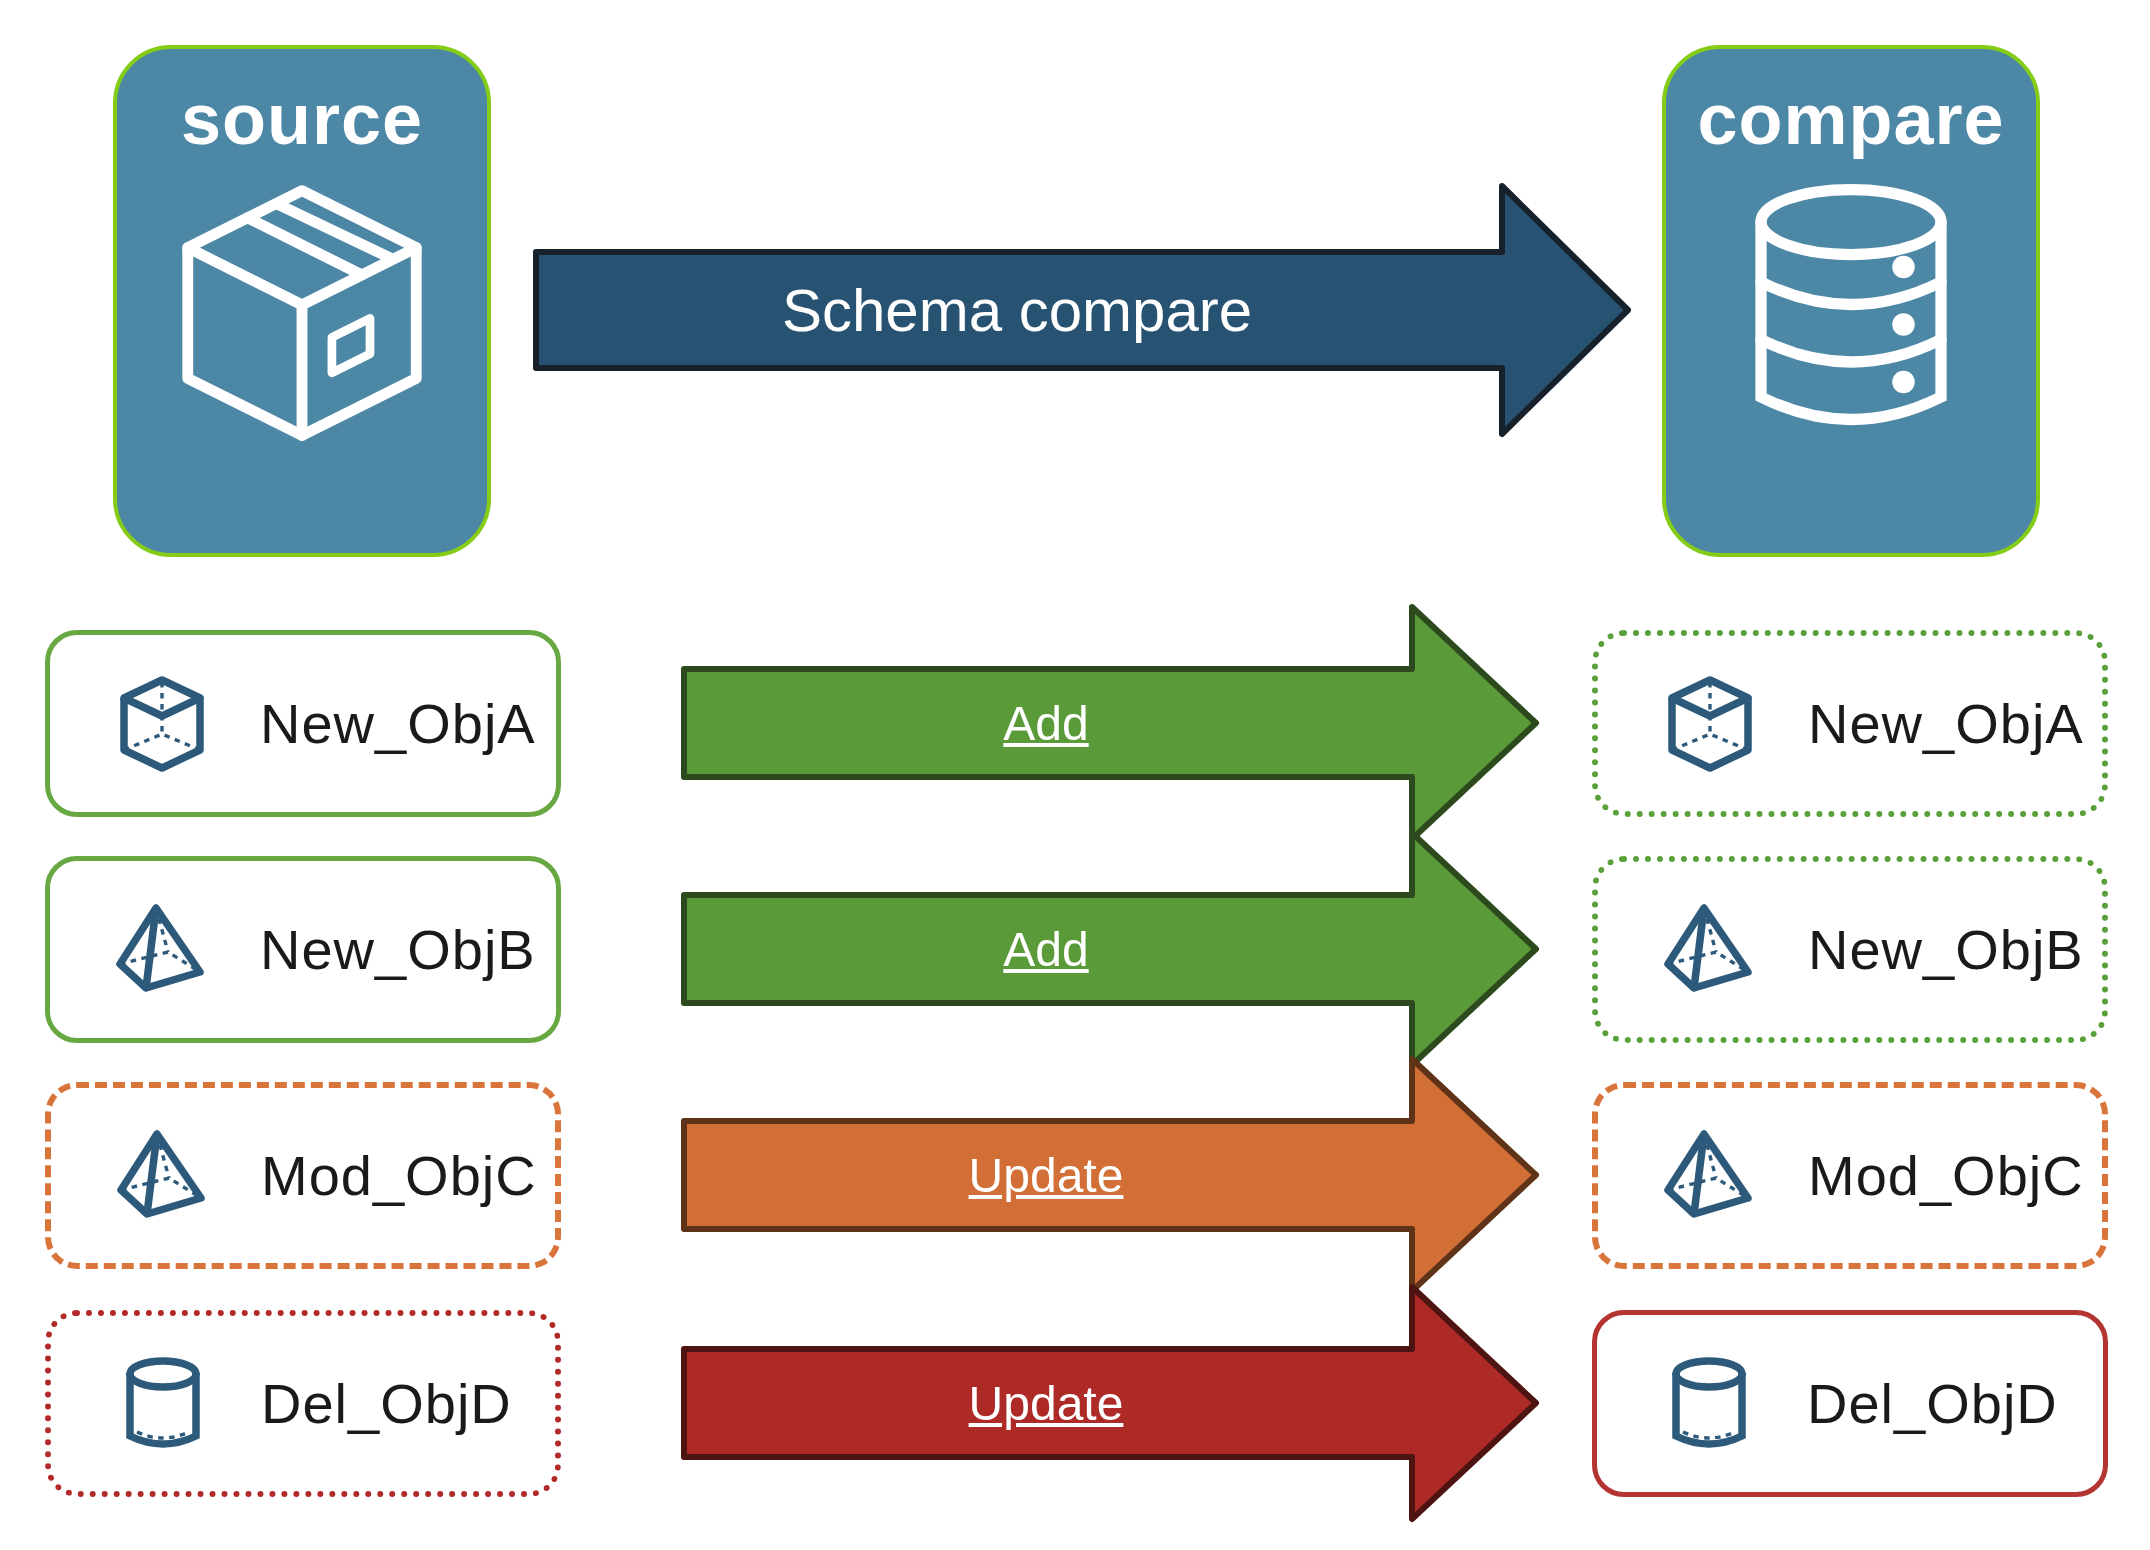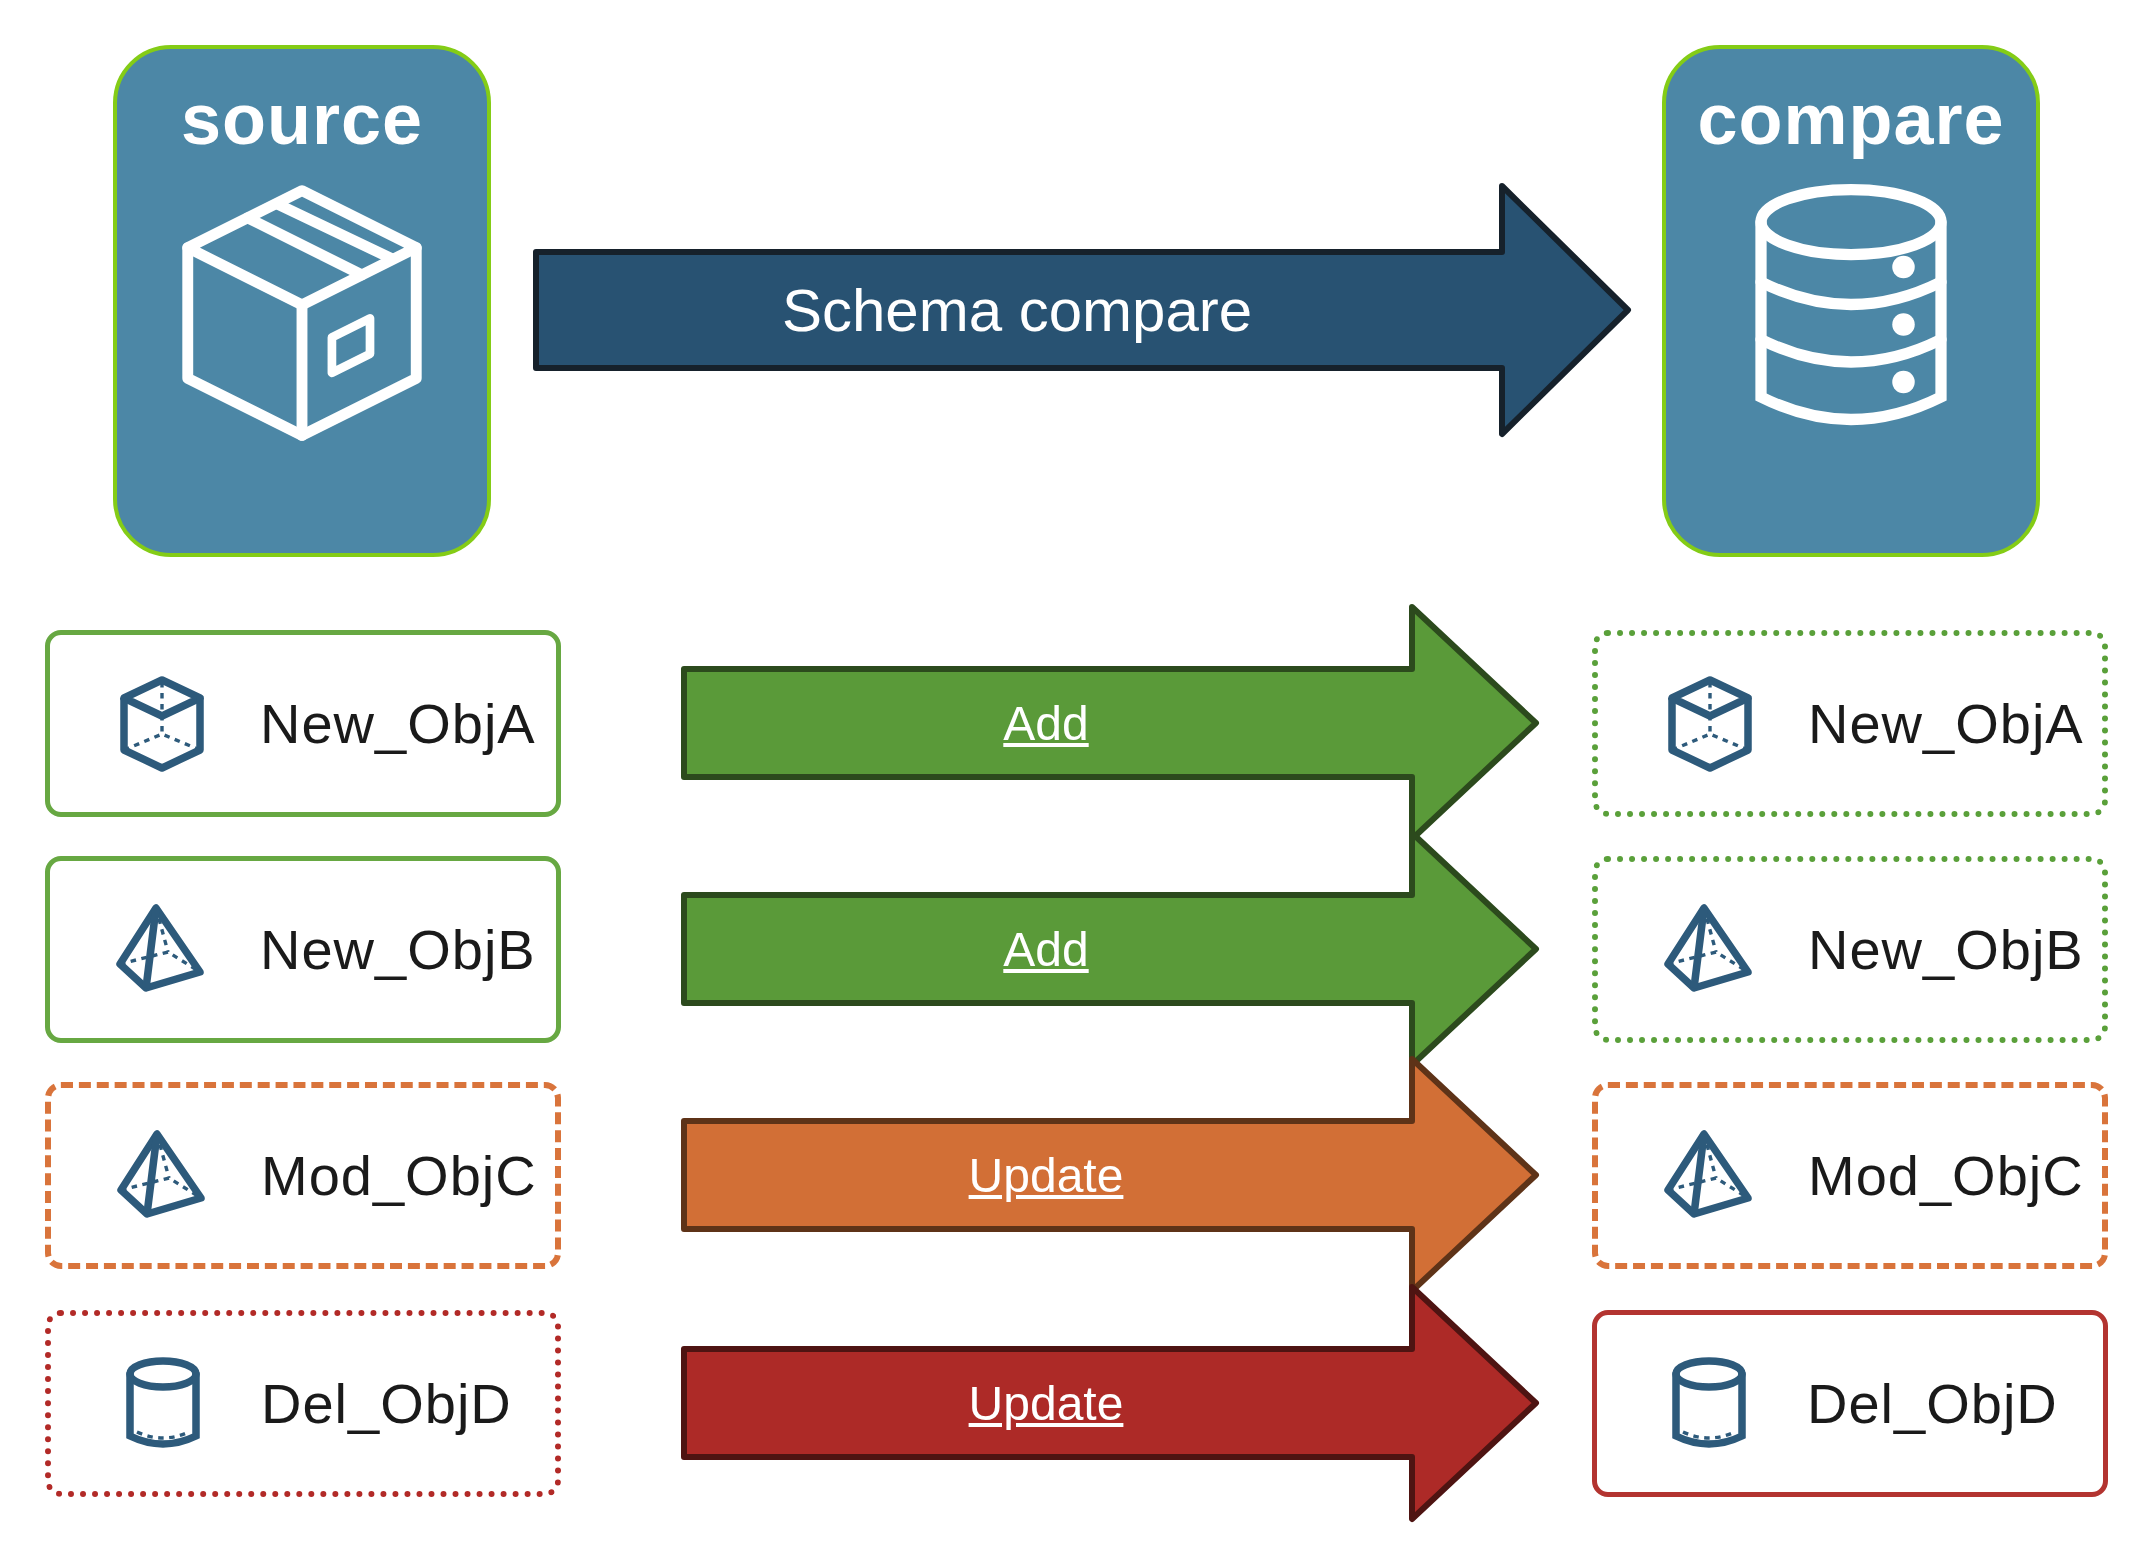--- a/index.html
+++ b/index.html
@@ -36,21 +36,21 @@
   }
   #compare-arrow{left:532px;top:182px;width:1100px;height:256px;}
   #compare-arrow .arrow-label{left:0;width:970px;height:256px;font-size:60px;}
   .row-arrow{left:680px;width:860px;height:240px;top:-27px;}
   .row-arrow .arrow-label{left:0;width:732px;height:240px;font-size:48px;text-decoration:underline;}
   
   .obj-row{position:absolute;left:0;width:2150px;height:187px;}
   .obj-box{
     position:absolute;top:0;
     width:516px;height:187px;
-    border-radius:16px;box-sizing:border-box;
+    border-radius:32px;box-sizing:border-box;
     background:#ffffff;
     display:flex;align-items:center;
   }
   .obj-box.src{left:45px;}
   .obj-box.tgt{left:1592px;}
   .obj-icon{margin-left:62px;color:#2D5A7B;flex:none;}
   .obj-label{
     margin-left:48px;
     font-size:56px;color:#1A1A1A;letter-spacing:1px;
   }

